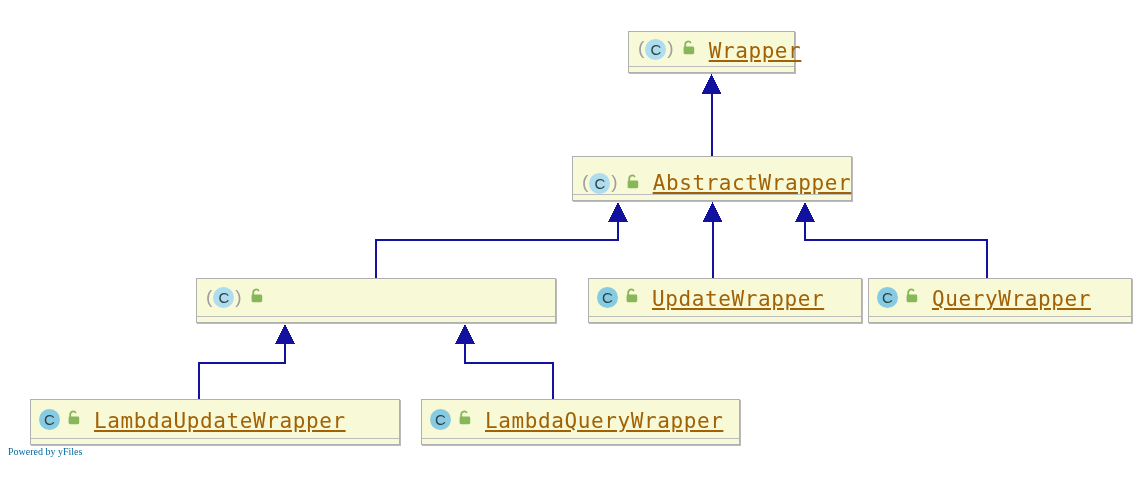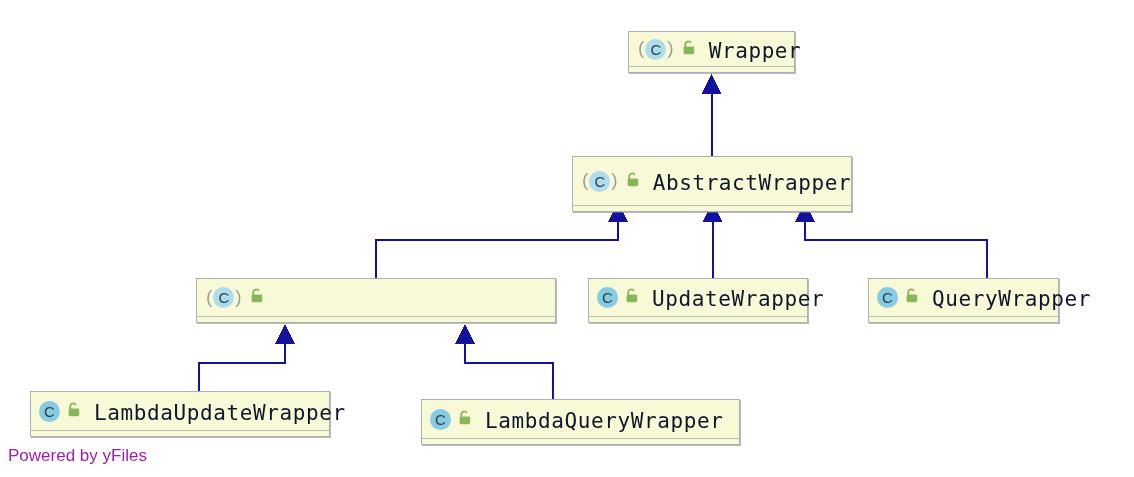--- a/index.html
+++ b/index.html
@@ -30,25 +30,26 @@
   
   .node::after {
     content: "";
     position: absolute;
     left: 0; right: 0; bottom: 5px;
     border-top: 1px solid #bdbdbd;
   }
   .node-label {
     font-size: 21px;
     letter-spacing: 0.6px;
-    color: #0f172a;
+    color: #a16207;
     white-space: nowrap;
     margin-left: 12px;
     line-height: 1;
     padding-top: 4px;
+    text-decoration: underline;
   }
   .class-badge {
     position: relative;
     display: inline-flex;
     align-items: center;
     justify-content: center;
     width: 21px; height: 21px;
     border-radius: 50%;
     background: #86cbe1;
     color: #2e4047;
@@ -67,23 +68,23 @@
     padding: 0 1px 3px 1px;
   }
   .paren.open::before  { content: "("; }
   .paren.close::before { content: ")"; }
   .node:not(.abstract) .paren { display: none; }
   .lock-icon { margin-left: 5px; flex: 0 0 auto; display: inline-block; }
   .watermark {
     position: absolute;
     left: 8px;
     top: 446px;
-    font-family: Liberation Sans, sans-serif;
-    font-size: 17px;
-    color: #a21caf;
+    font-family: Liberation Serif, serif;
+    font-size: 10px;
+    color: #0369a1;
     white-space: nowrap;
   }
 </style>
 </head>
 <body>
 
 <div class="canvas">
 
   <svg class="edges" viewBox="0 0 1134 477" shape-rendering="crispEdges">
     <g stroke="#12129e" stroke-width="2" fill="none">
@@ -118,21 +119,21 @@
     <span class="paren close"></span>
     <span class="lock-icon">
       <svg width="17" height="17" viewBox="0 0 17 17">
         <path d="M5.2 8 V5.6 A3.1 3.1 0 0 1 10.9 3.9" fill="none" stroke="#87b75a" stroke-width="1.8"></path>
         <rect x="3.6" y="7.6" width="10.6" height="7.6" rx="1.4" fill="#87b75a"></rect>
       </svg>
     </span>
     <span class="node-label">Wrapper</span>
   </div>
 
-  <div class="node abstract" style="left:572px; top:156px; width:280px; height:56px;">
+  <div class="node abstract" style="left:572px; top:156px; width:280px; height:45px;align-items:flex-end;">
     <span class="paren open"></span>
     <span class="class-badge"></span>
     <span class="paren close"></span>
     <span class="lock-icon">
       <svg width="17" height="17" viewBox="0 0 17 17">
         <path d="M5.2 8 V5.6 A3.1 3.1 0 0 1 10.9 3.9" fill="none" stroke="#87b75a" stroke-width="1.8"></path>
         <rect x="3.6" y="7.6" width="10.6" height="7.6" rx="1.4" fill="#87b75a"></rect>
       </svg>
     </span>
     <span class="node-label">AbstractWrapper</span>
@@ -143,43 +144,43 @@
     <span class="class-badge"></span>
     <span class="paren close"></span>
     <span class="lock-icon">
       <svg width="17" height="17" viewBox="0 0 17 17">
         <path d="M5.2 8 V5.6 A3.1 3.1 0 0 1 10.9 3.9" fill="none" stroke="#87b75a" stroke-width="1.8"></path>
         <rect x="3.6" y="7.6" width="10.6" height="7.6" rx="1.4" fill="#87b75a"></rect>
       </svg>
     </span>
   </div>
 
-  <div class="node" style="left:588px; top:278px; width:220px; height:45px;">
+  <div class="node" style="left:588px; top:278px; width:274px; height:45px;">
     <span class="class-badge"></span>
     <span class="lock-icon">
       <svg width="17" height="17" viewBox="0 0 17 17">
         <path d="M5.2 8 V5.6 A3.1 3.1 0 0 1 10.9 3.9" fill="none" stroke="#87b75a" stroke-width="1.8"></path>
         <rect x="3.6" y="7.6" width="10.6" height="7.6" rx="1.4" fill="#87b75a"></rect>
       </svg>
     </span>
     <span class="node-label">UpdateWrapper</span>
   </div>
 
-  <div class="node" style="left:868px; top:278px; width:191px; height:45px;">
+  <div class="node" style="left:868px; top:278px; width:264px; height:45px;">
     <span class="class-badge"></span>
     <span class="lock-icon">
       <svg width="17" height="17" viewBox="0 0 17 17">
         <path d="M5.2 8 V5.6 A3.1 3.1 0 0 1 10.9 3.9" fill="none" stroke="#87b75a" stroke-width="1.8"></path>
         <rect x="3.6" y="7.6" width="10.6" height="7.6" rx="1.4" fill="#87b75a"></rect>
       </svg>
     </span>
     <span class="node-label">QueryWrapper</span>
   </div>
 
-  <div class="node" style="left:30px; top:391px; width:300px; height:46px;">
+  <div class="node" style="left:30px; top:399px; width:370px; height:46px;">
     <span class="class-badge"></span>
     <span class="lock-icon">
       <svg width="17" height="17" viewBox="0 0 17 17">
         <path d="M5.2 8 V5.6 A3.1 3.1 0 0 1 10.9 3.9" fill="none" stroke="#87b75a" stroke-width="1.8"></path>
         <rect x="3.6" y="7.6" width="10.6" height="7.6" rx="1.4" fill="#87b75a"></rect>
       </svg>
     </span>
     <span class="node-label">LambdaUpdateWrapper</span>
   </div>
 

